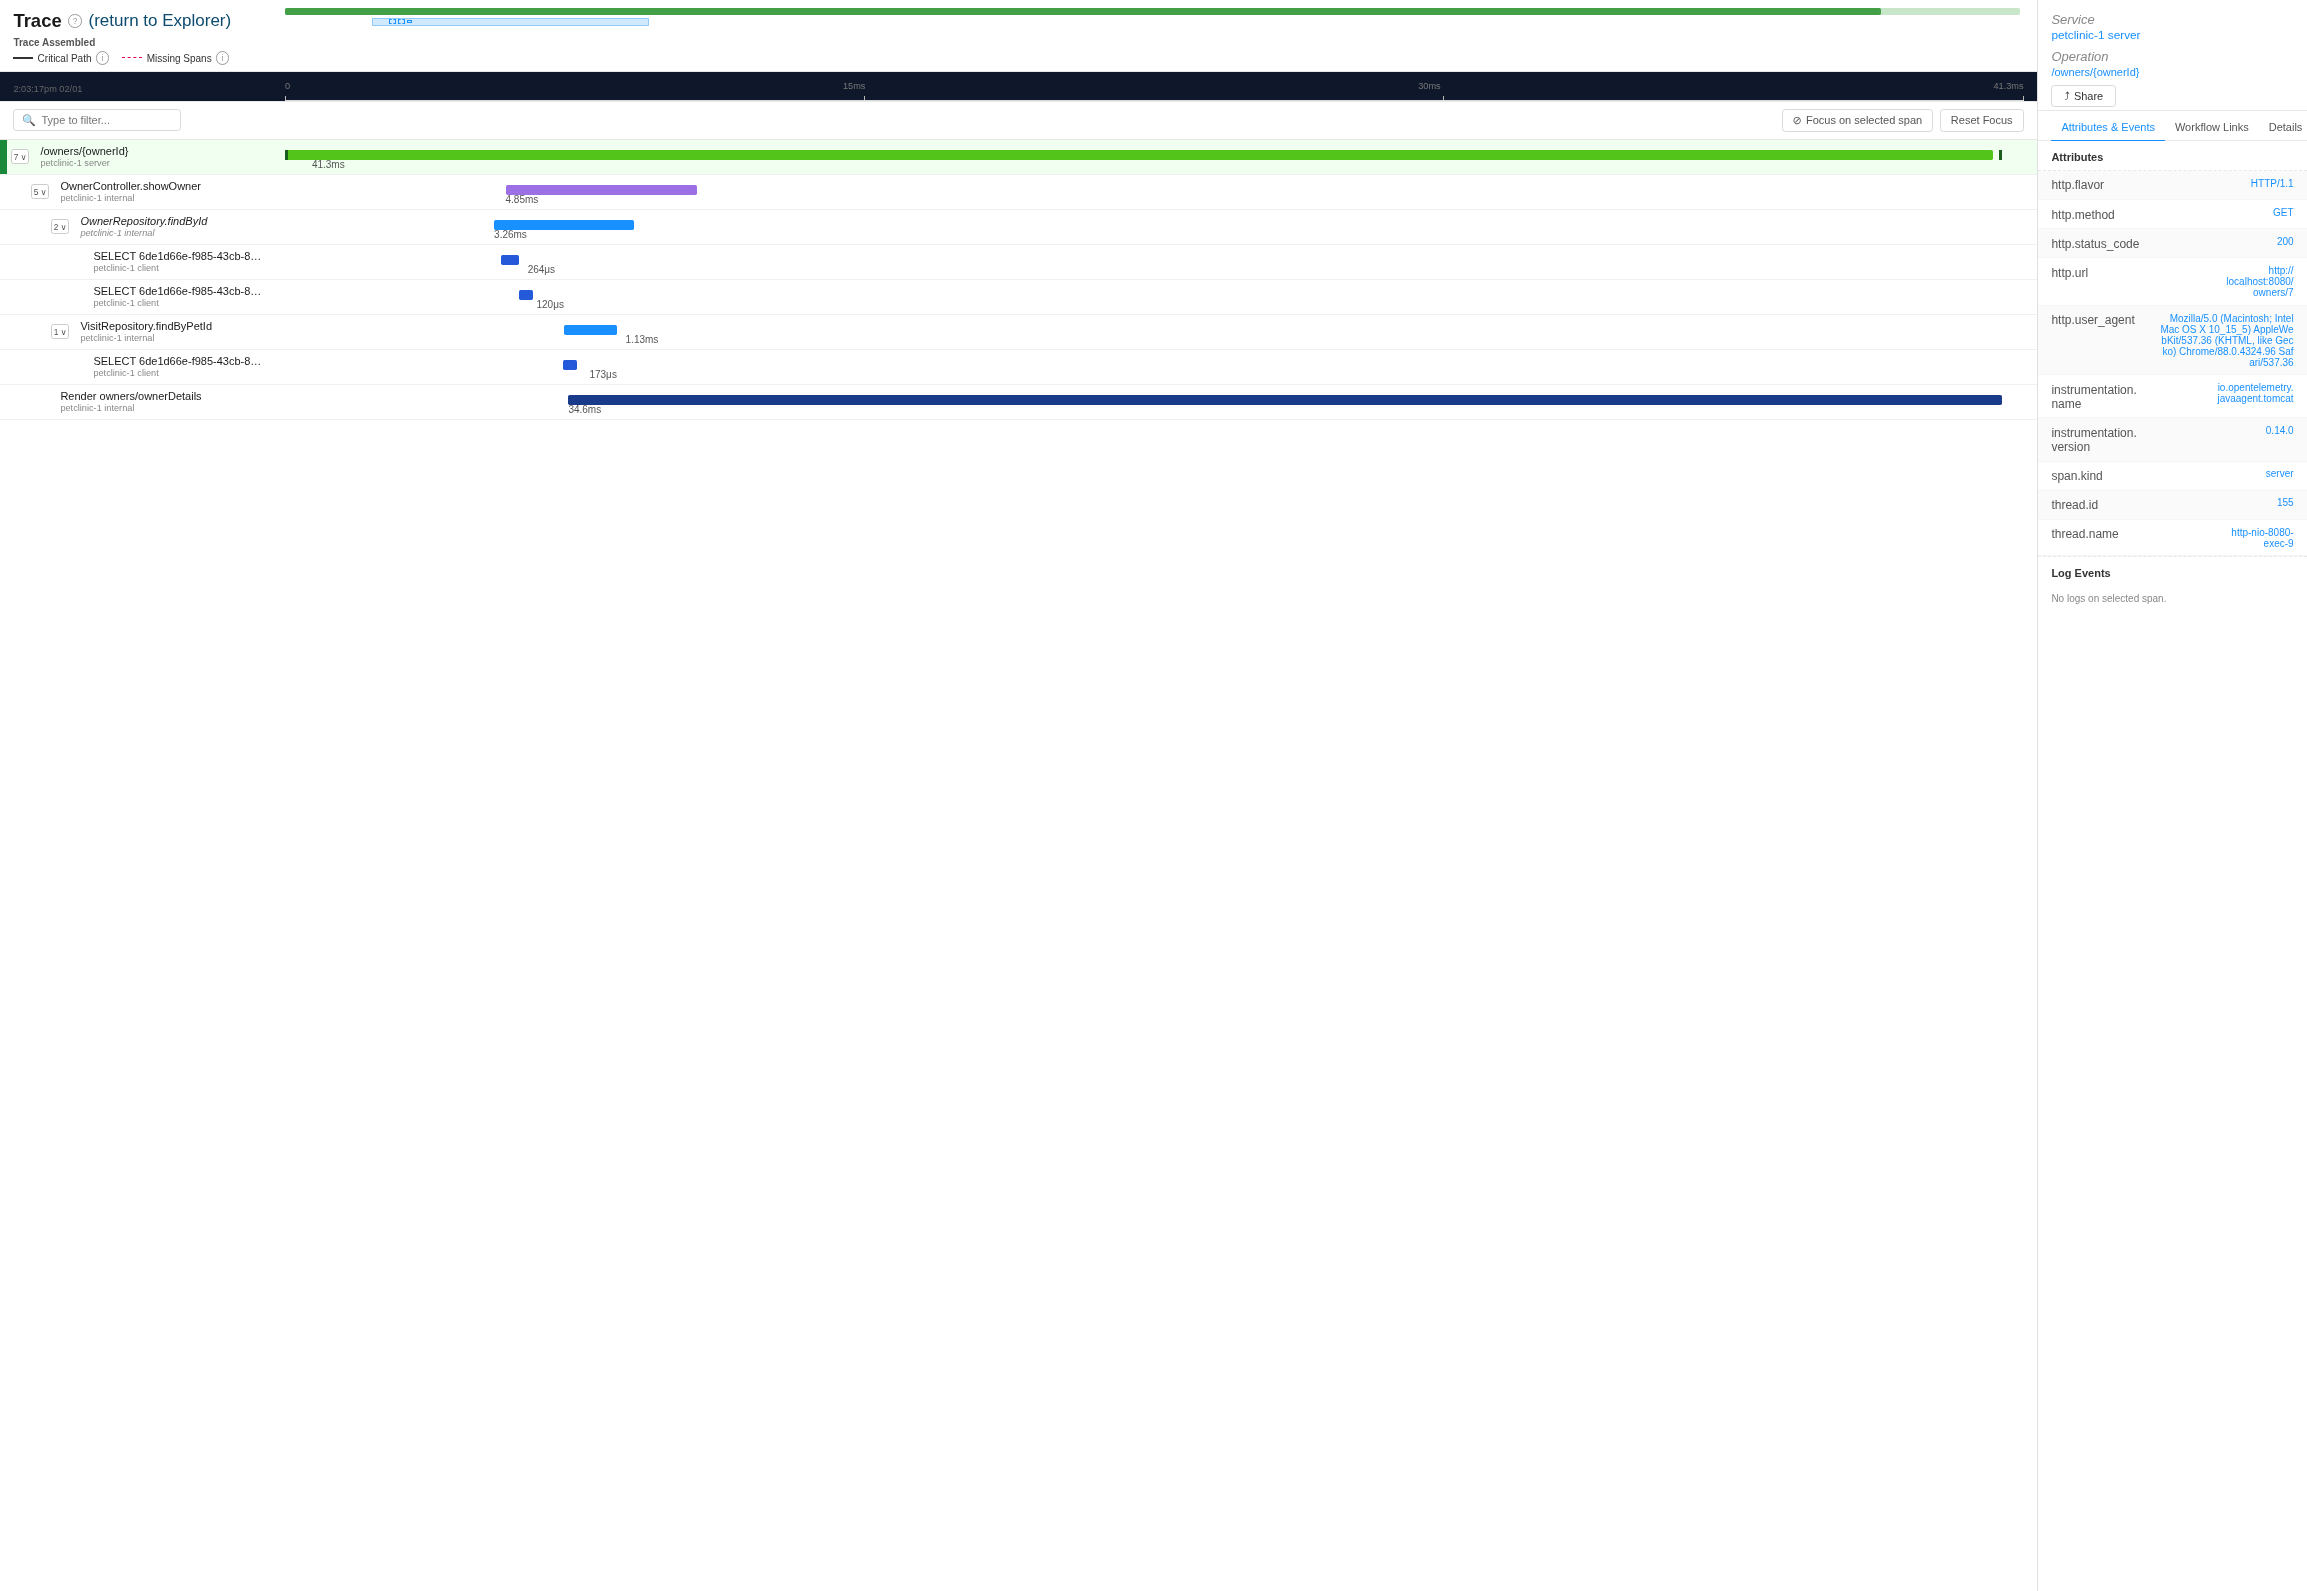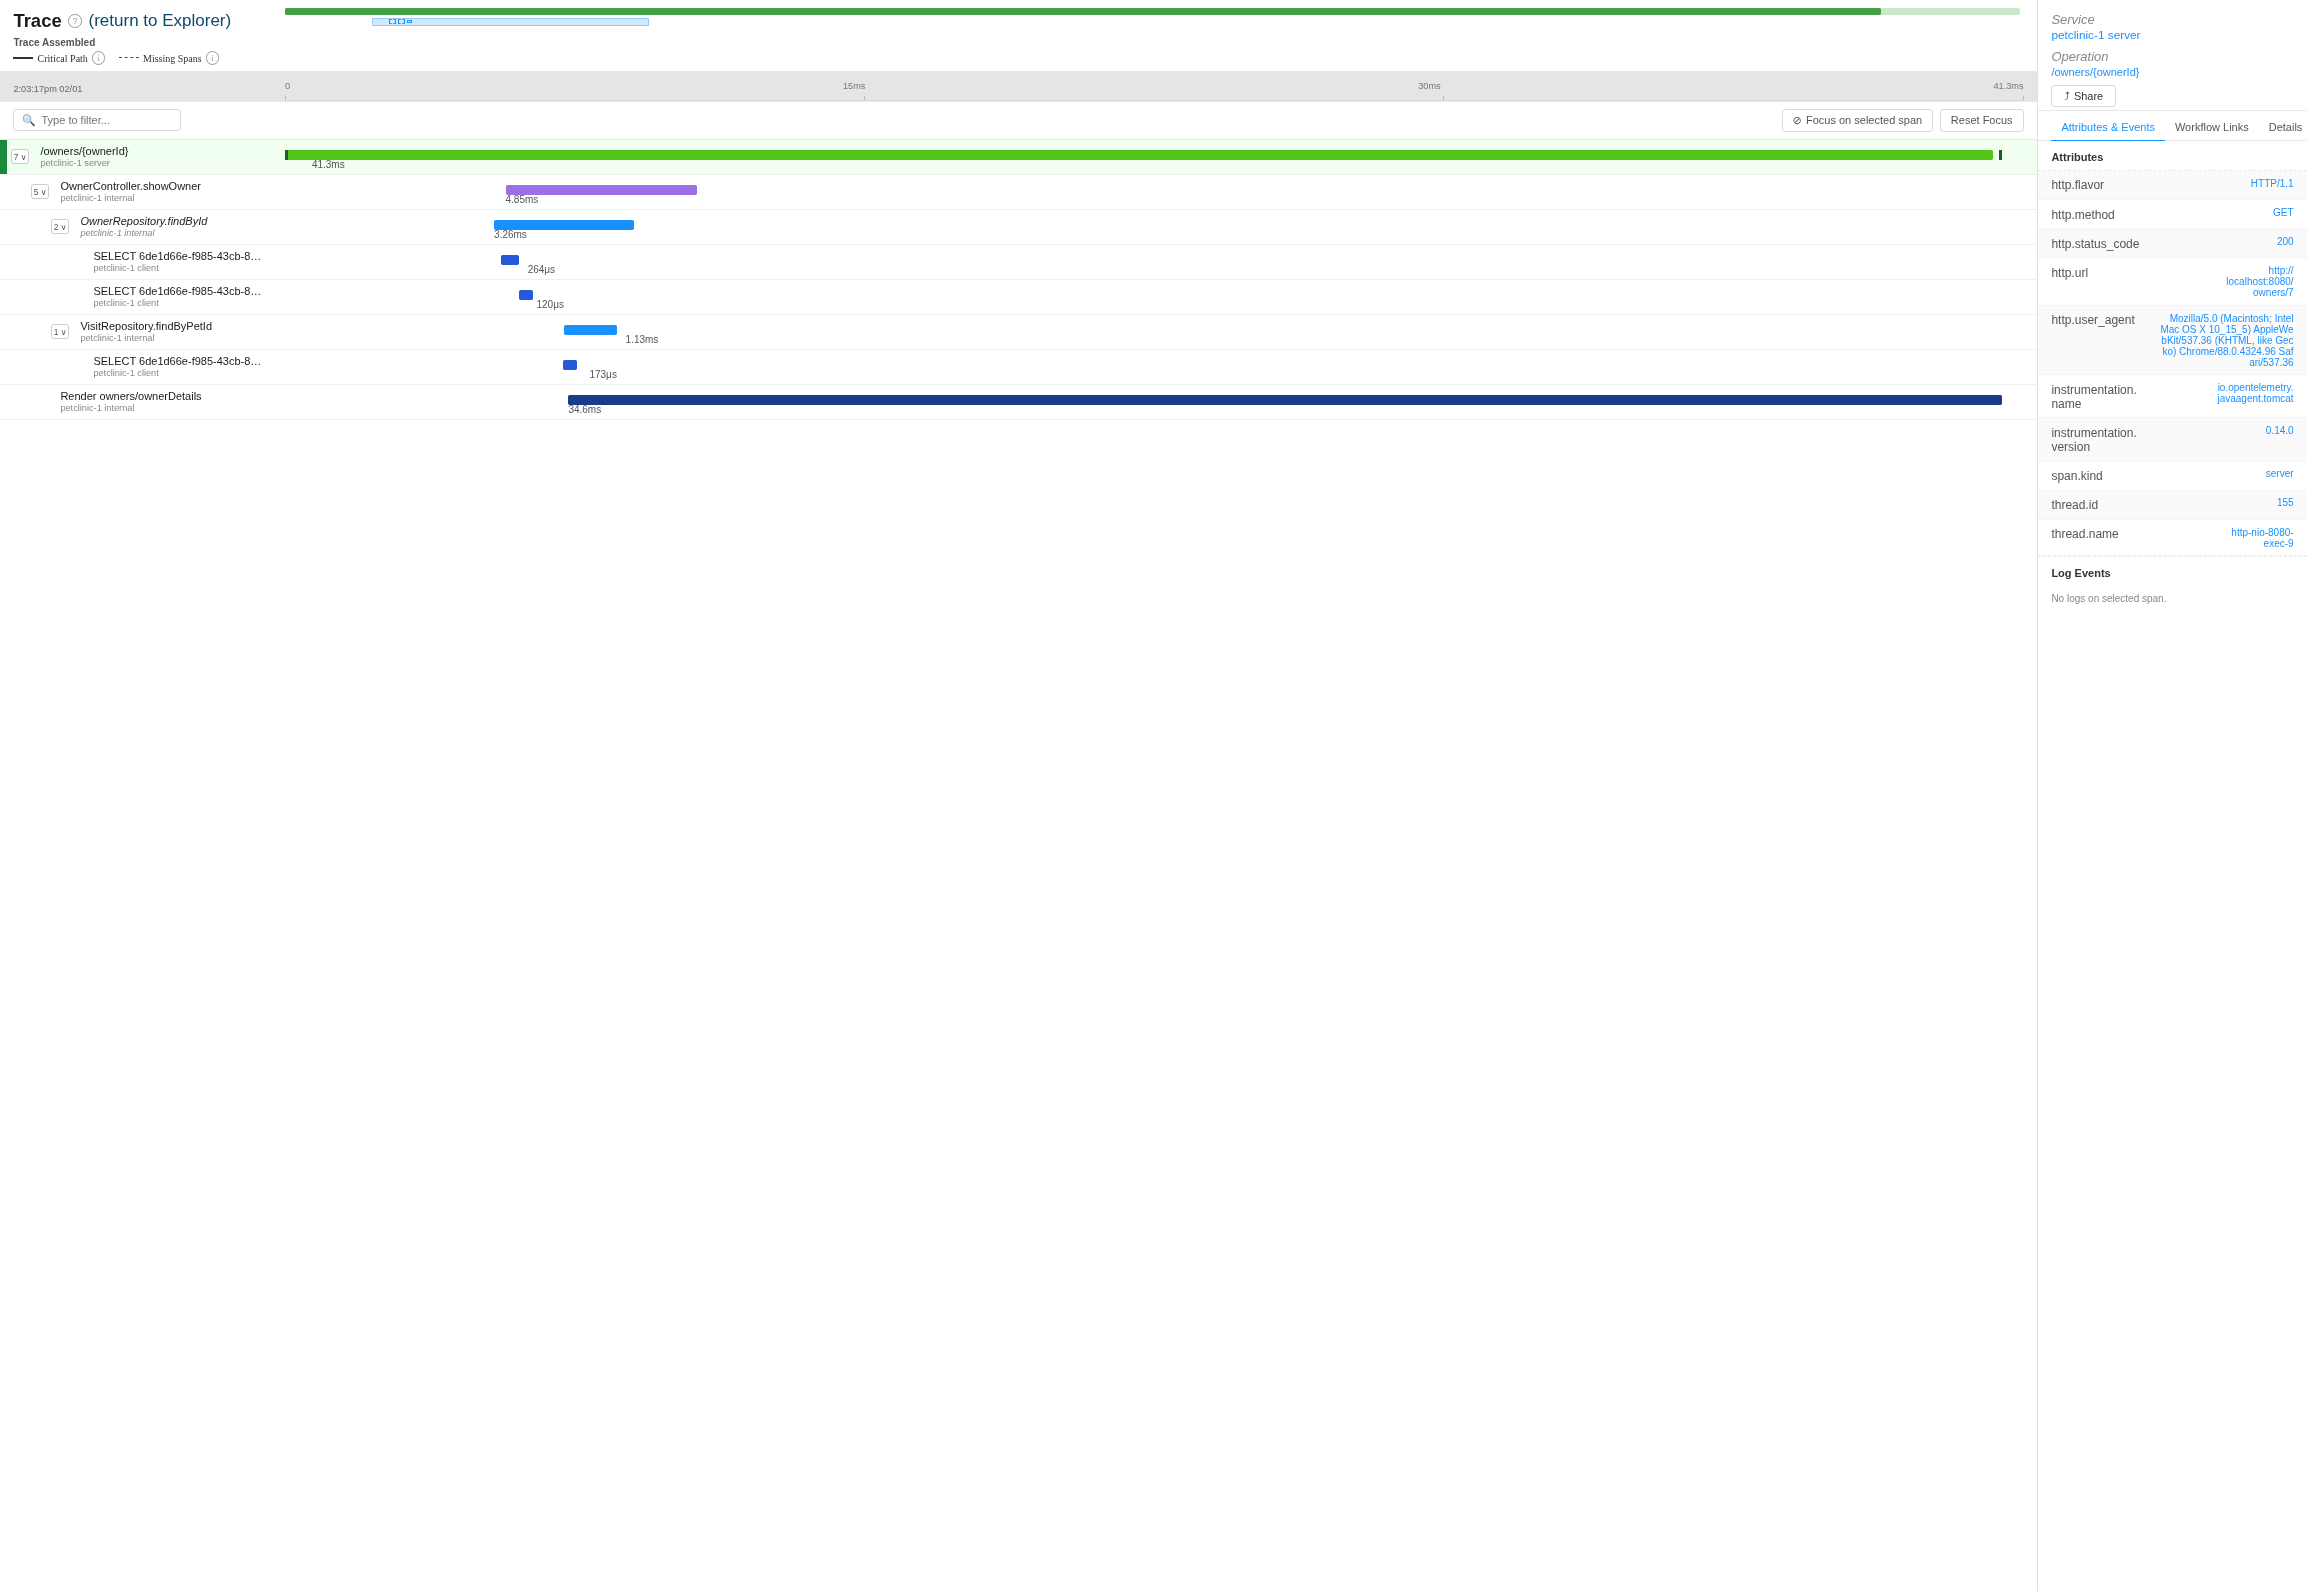--- a/index.html
+++ b/index.html
@@ -9,21 +9,21 @@
     .main-content { flex: 1; display: flex; flex-direction: column; overflow: hidden; border-right: 0.8px solid #e0e0e0; }
 
     
     .trace-header { padding: 10px 13.4px 6.7px; border-bottom: 0.8px solid #e8e8e8; }
     .trace-title-row { display: flex; align-items: center; gap: 6.7px; margin-bottom: 5px; }
     .trace-title { font-size: 18.5px; font-weight: 700; color: #1a1a1a; }
     .help-icon { width: 13.4px; height: 13.4px; border: 1.3px solid #999; border-radius: 50%; display: inline-flex; align-items: center; justify-content: center; font-size: 8.4px; color: #999; cursor: pointer; }
     .return-link { color: #0c4a6e; font-size: 17px; cursor: pointer; text-decoration: none; }
     .trace-meta { font-size: 10px; color: #555; margin-bottom: 3.4px; }
     .trace-meta strong { font-weight: 600; }
-    .legend { display: flex; align-items: center; gap: 13.4px; margin-top: 3.4px; font-size: 10px; color: #333; font-family: Liberation Serif, serif; }
+    .legend { display: flex; align-items: center; gap: 13.4px; margin-top: 3.4px; font-size: 10px; color: #333; }
     .legend-item { display: flex; align-items: center; gap: 4.2px; }
     .legend-line { width: 20px; height: 1.7px; background: #333; }
     .legend-dashed { width: 20px; height: 1.7px; border-top: 1.7px dashed #e05; background: transparent; }
 
     
     .filter-row { display: flex; align-items: center; gap: 6.7px; padding: 6.7px 13.4px; border-bottom: 0.8px solid #e8e8e8; }
     .search-box { display: flex; align-items: center; gap: 5px; border: 0.8px solid #d9d9d9; border-radius: 3.4px; padding: 3.4px 8.4px; width: 168px; background: #fff; }
     .search-box input { border: none; outline: none; font-size: 11px; color: #999; width: 100%; }
     .search-icon { color: #999; font-size: 11px; }
     .spacer { flex: 1; }
@@ -108,21 +108,21 @@
         <span class="help-icon">i</span>
       </div>
       <div class="legend-item">
         <div class="legend-dashed"></div>
         <span>Missing Spans</span>
         <span class="help-icon">i</span>
       </div>
     </div>
   </div>
 
-  <div style="display:flex; align-items:center; padding: 5px 0 0; border-bottom:0.8px solid #e8e8e8; background:#e5e5e5; position:relative; min-height:27px;">
+  <div style="display:flex; align-items:center; padding: 5px 0 0; border-bottom:0.8px solid #e8e8e8; background:#0f172a; position:relative; min-height:27px;">
     <div style="width:285px; flex-shrink:0; padding-left:13.4px; font-size:9.2px; color:#666;">2:03:17pm 02/01</div>
     <div style="flex:1; position:relative; height:23.5px;">
       <div style="position:absolute; top:3.4px; left:0; right:0; display:flex; justify-content:space-between; font-size:9.2px; color:#777;">
         <span>0</span>
         <span>15ms</span>
         <span>30ms</span>
         <span>41.3ms</span>
       </div>
       <div style="position:absolute; bottom:0; left:0; right:0; height:0.8px; background:#d9d9d9;"></div>
 

